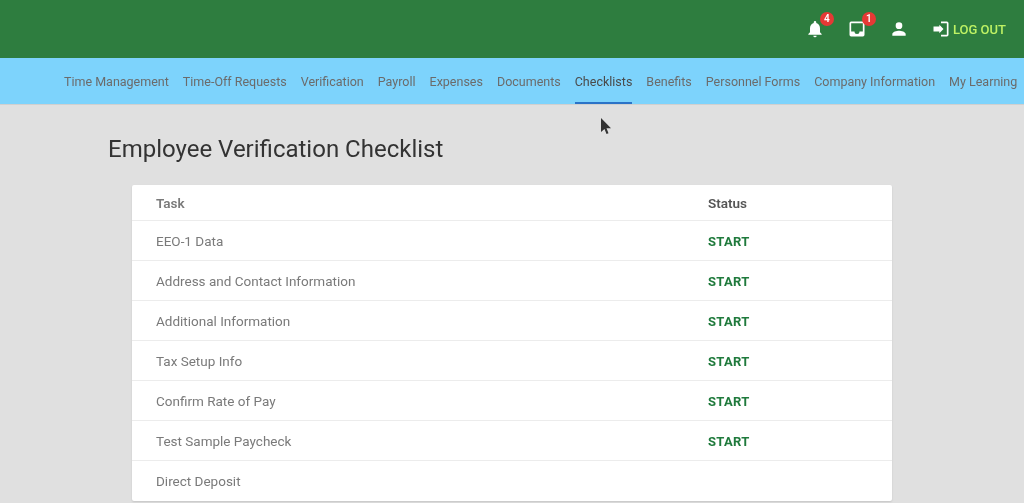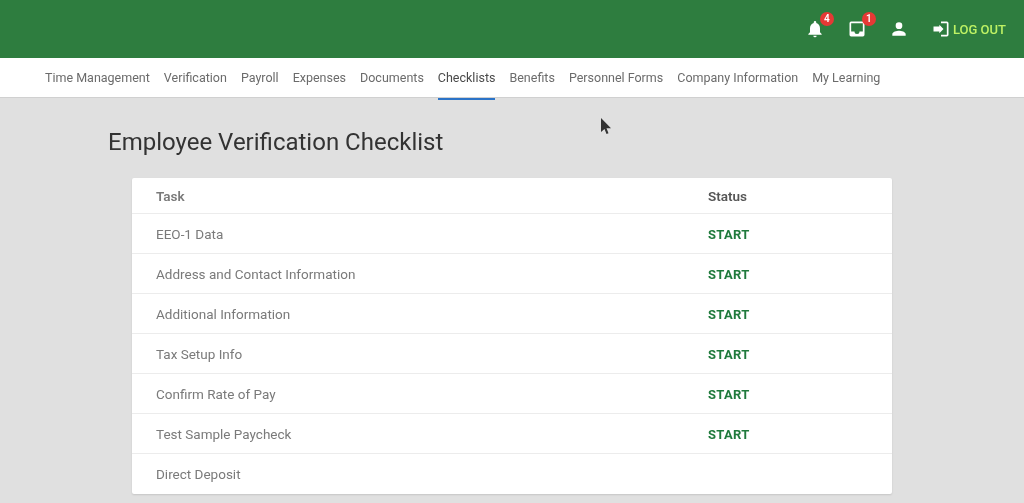--- a/index.html
+++ b/index.html
@@ -3,21 +3,21 @@
 <meta charset="utf-8">
 <style>
   *{box-sizing:border-box;margin:0;padding:0;}
   body{font-family:-apple-system,BlinkMacSystemFont,"Segoe UI",Roboto,Arial,sans-serif;background:#e0e0e0;width:1024px;height:503px;overflow:hidden;position:relative;}
   .topbar{background:#2e7d3f;height:58px;display:flex;align-items:center;justify-content:flex-end;padding:0 18px;gap:22px;}
   .icon-btn{position:relative;color:#fff;cursor:pointer;display:flex;align-items:center;}
   .icon-btn svg{width:20px;height:20px;fill:#fff;}
   .badge{position:absolute;top:-7px;right:-9px;background:#e53935;color:#fff;font-size:10px;font-weight:600;border-radius:8px;min-width:14px;height:14px;line-height:14px;text-align:center;padding:0 2px;}
   .logout{display:flex;align-items:center;gap:2px;color:#bef264;font-size:13px;font-weight:500;cursor:pointer;}
   .logout svg{width:20px;height:20px;fill:#fff;}
-  .navbar{background:#ffffff;height:40px;border-bottom:1px solid #d0d0d0;display:flex;align-items:center;padding-left:45px;gap:14px;}
+  .navbar{background:#7dd3fc;height:47px;border-bottom:1px solid #d0d0d0;display:flex;align-items:center;padding-left:64px;gap:14px;}
   .nav-item{font-size:12.5px;color:#6b6b6b;cursor:pointer;padding:14px 0;position:relative;white-space:nowrap;}
   .nav-item.active{color:#4a4a4a;}
   .nav-item.active::after{content:"";position:absolute;left:0;right:0;bottom:-1px;height:2px;background:#2b73c7;}
   .page{padding:30px 0 0 0;}
   .page-title{font-size:24px;color:#333;font-weight:400;margin-left:108px;margin-bottom:22px;}
   .card{background:#fff;margin:0 auto;width:760px;border-radius:2px;box-shadow:0 1px 2px rgba(0,0,0,0.12);}
   .row{display:flex;align-items:center;height:40px;border-bottom:1px solid #ececec;padding:0 24px;}
   .row:last-child{border-bottom:none;}
   .head{font-weight:600;color:#555;font-size:13.5px;height:36px;}
   .task-col{flex:1;color:#7a7a7a;font-size:13.5px;}
@@ -50,20 +50,21 @@
   <div class="logout">
     <svg viewBox="0 0 24 24">
         <path d="M10 17v-2H3v-6h7V7l5 5-5 5zm9-14H12v2h7v14h-7v2h7a2 2 0 0 0 2-2V5a2 2 0 0 0-2-2z"></path>
       </svg>
     <span>LOG OUT</span>
   </div>
 </div>
 
 <div class="navbar" id="navbar">
     <div class="nav-item">Time Management</div>
+    <div class="nav-item">Time-Off Requests</div>
     <div class="nav-item">Verification</div>
     <div class="nav-item">Payroll</div>
     <div class="nav-item">Expenses</div>
     <div class="nav-item">Documents</div>
     <div class="nav-item active">Checklists</div>
     <div class="nav-item">Benefits</div>
     <div class="nav-item">Personnel Forms</div>
     <div class="nav-item">Company Information</div>
     <div class="nav-item">My Learning</div>
   </div>

